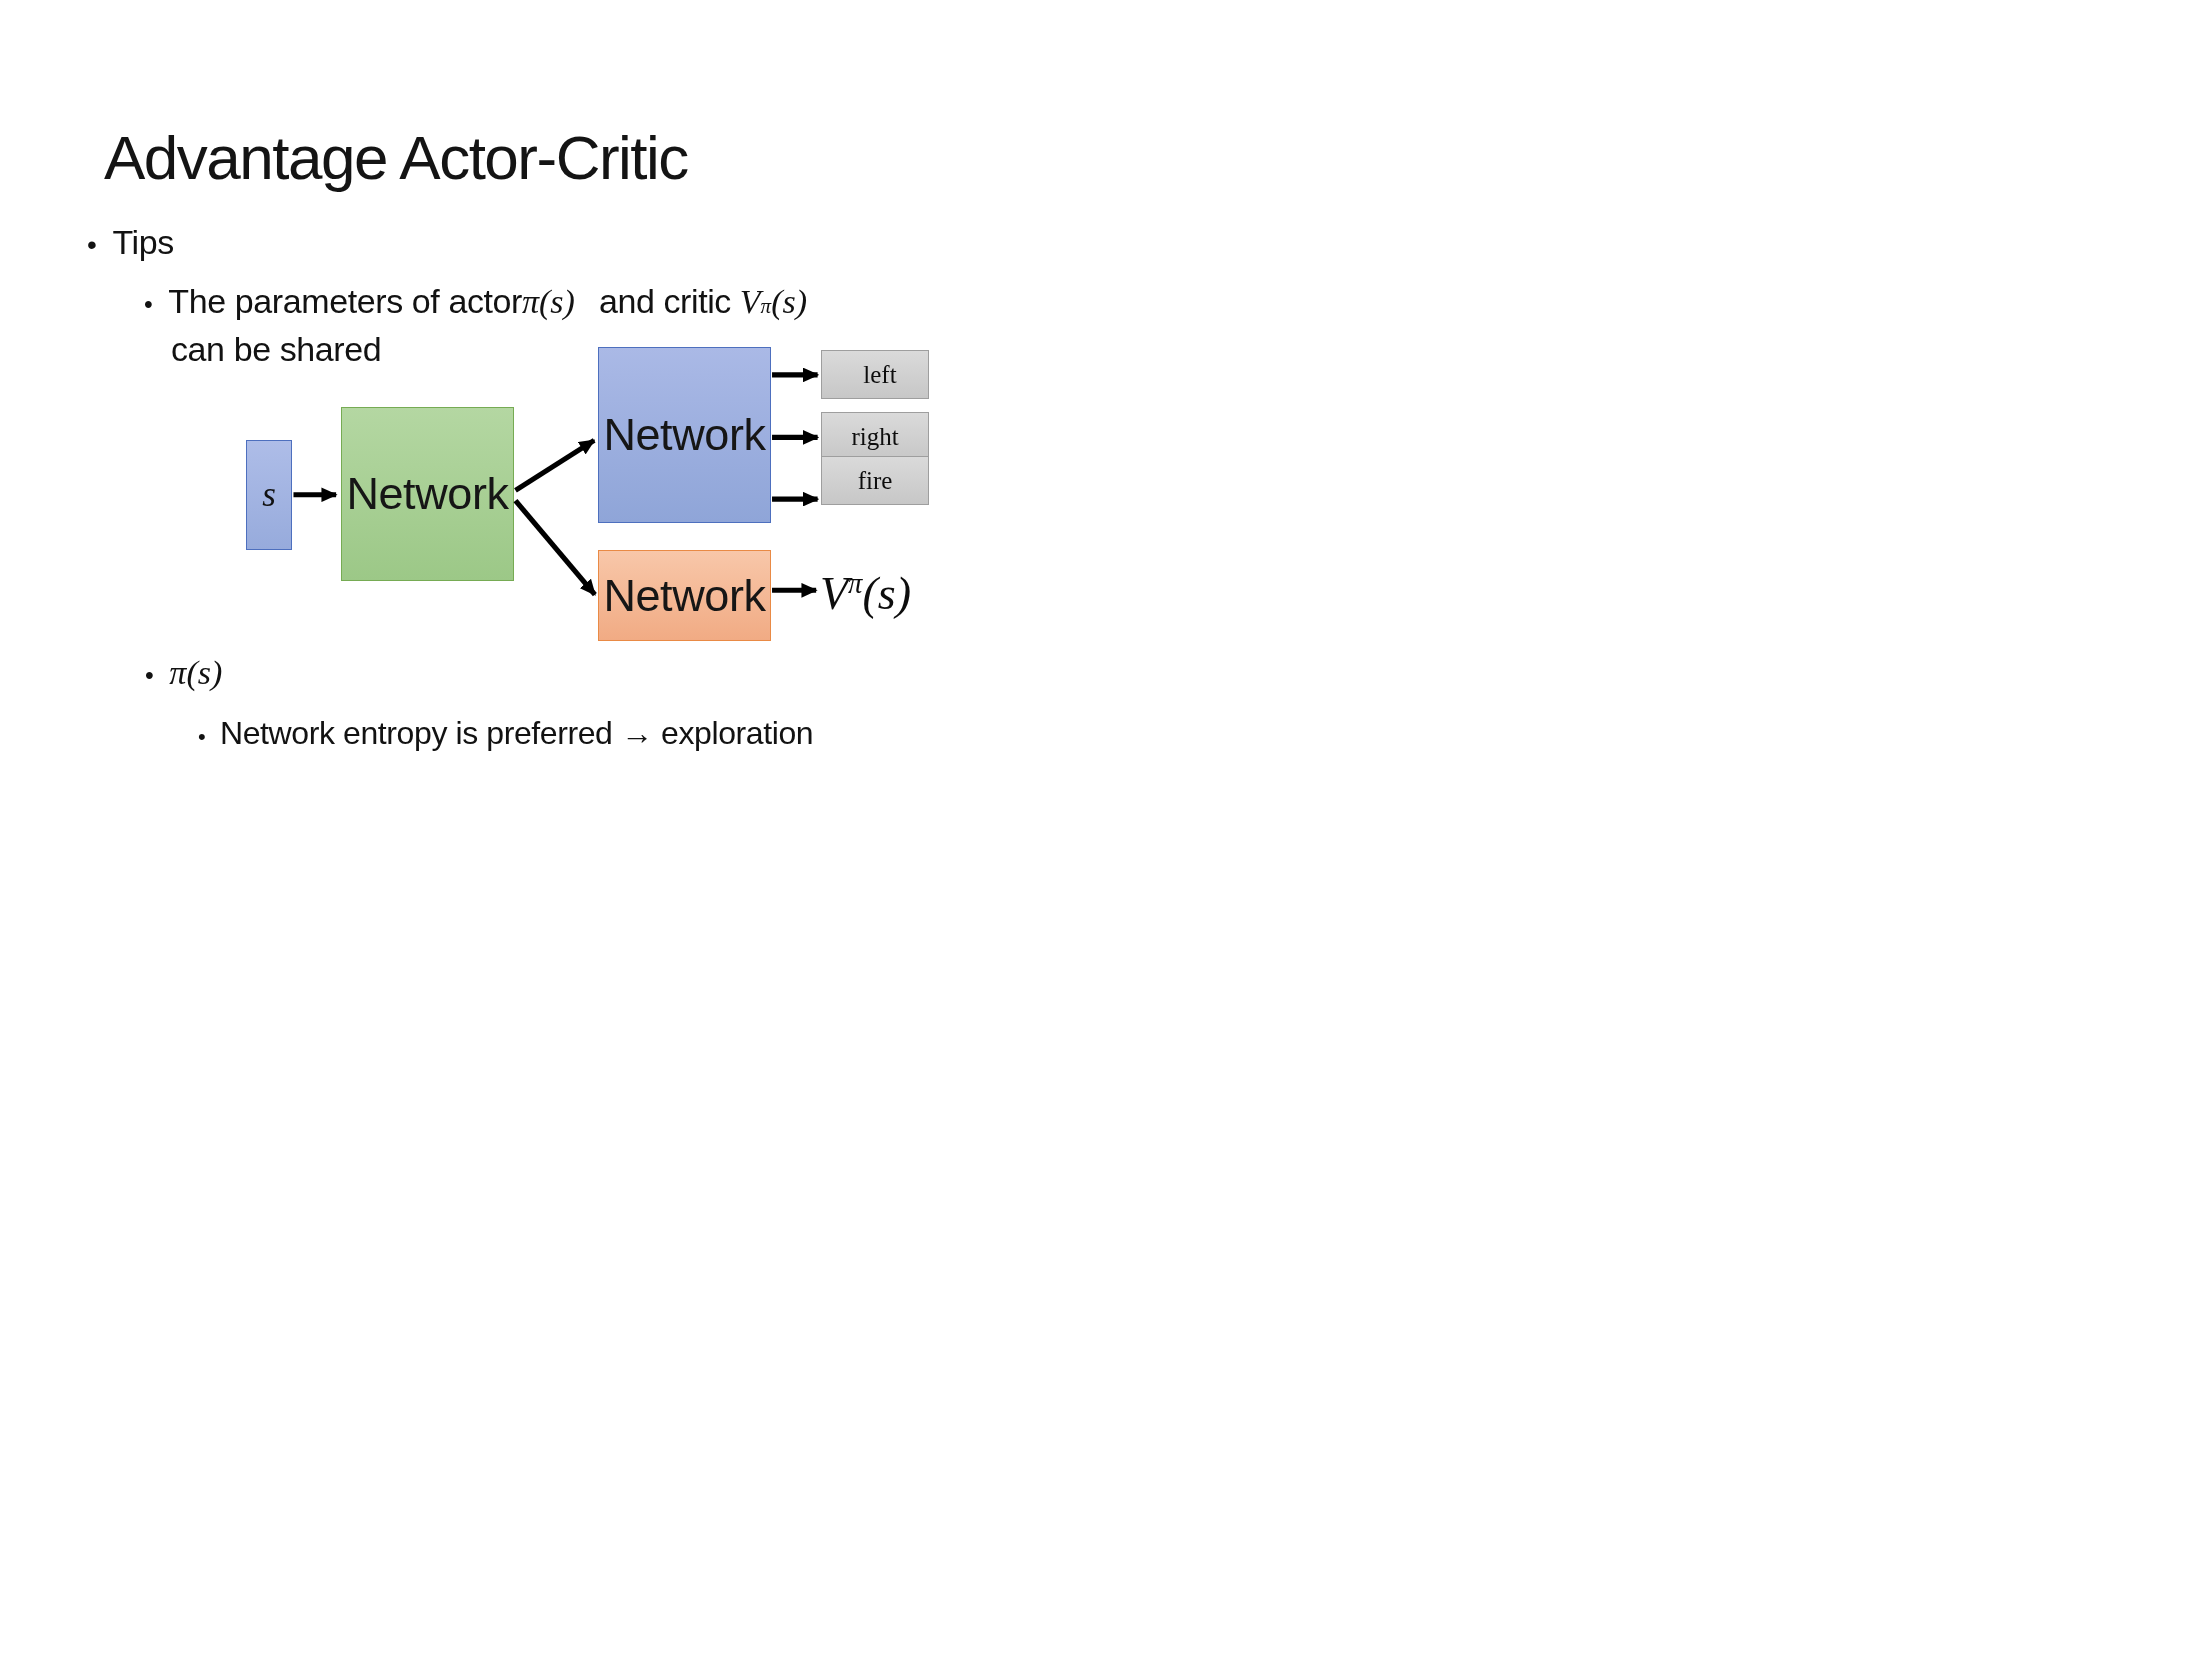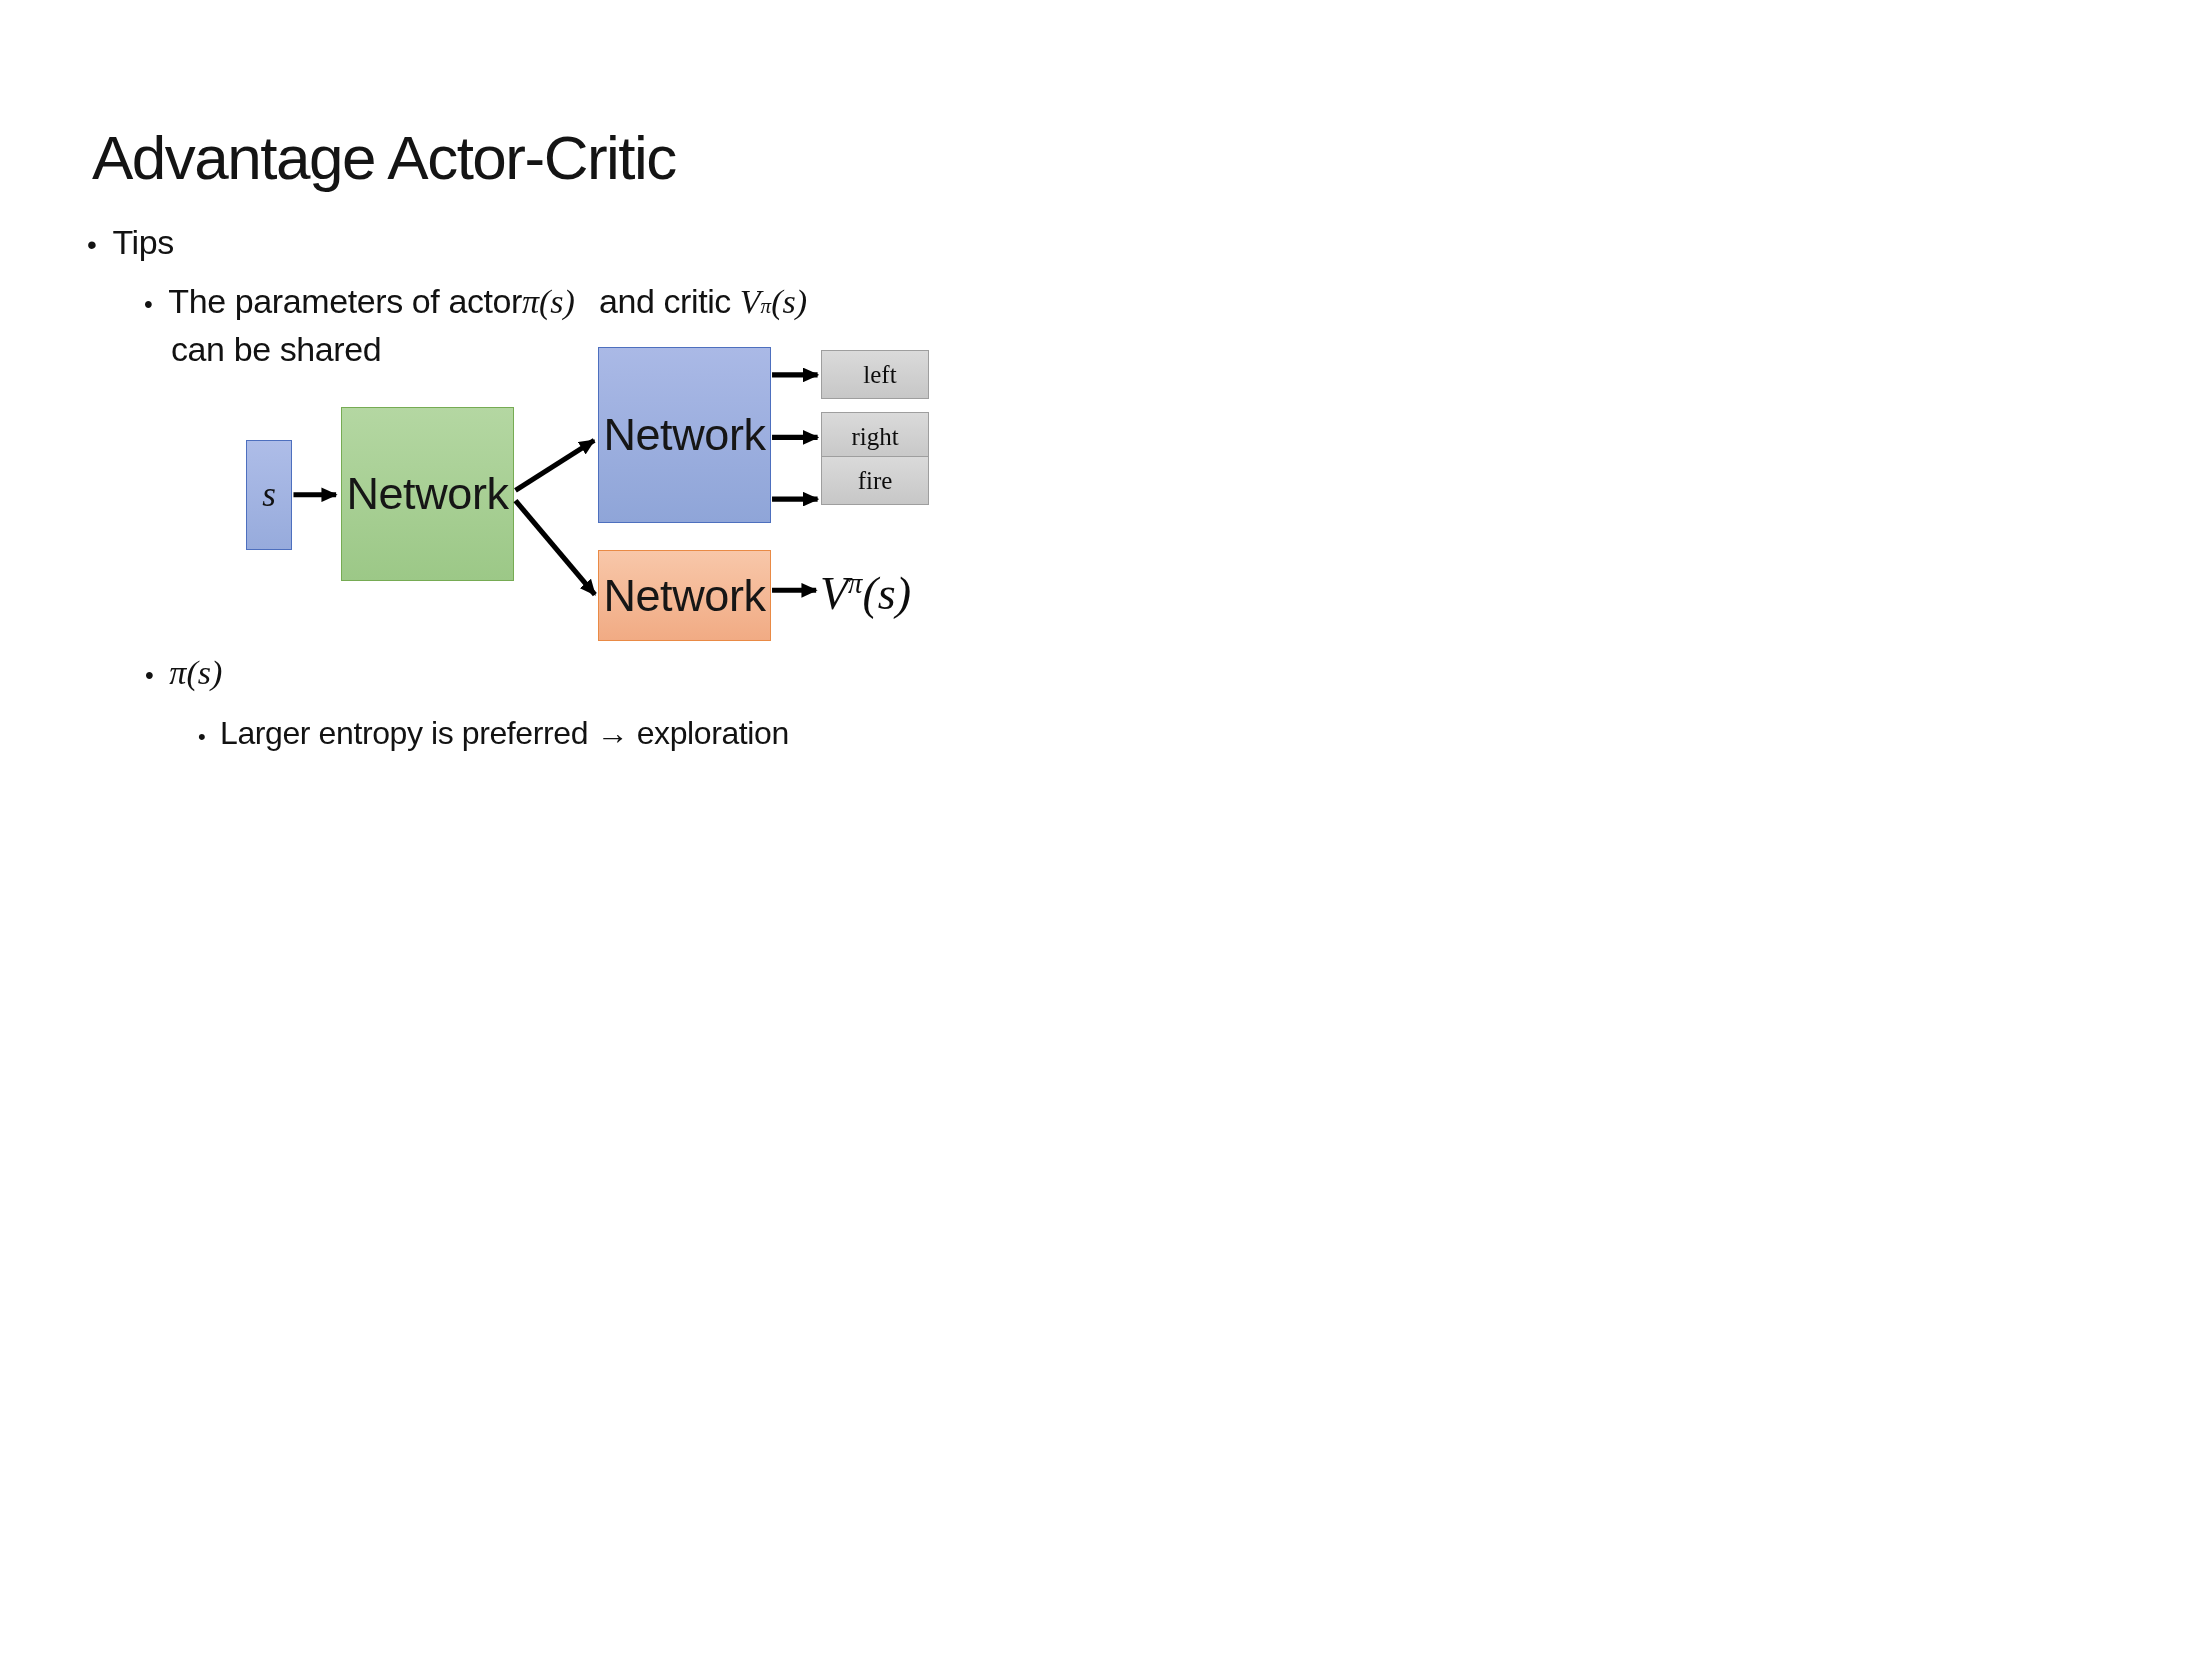--- a/index.html
+++ b/index.html
@@ -13,21 +13,21 @@
     height: 827px;
     background: #ffffff;
     overflow: hidden;
     font-family: "Liberation Sans", sans-serif;
     color: #121212;
   }
 
   
   #title {
     position: absolute;
-    left: 92px;
+    left: 104px;
     top: 82px;
     font-size: 62px;
     font-weight: 400;
     letter-spacing: -1.5px;
     line-height: 1.1;
     color: #141414;
     white-space: nowrap;
   }
   .bullet-line {
     position: absolute;
@@ -172,21 +172,21 @@
     <span>can be shared</span>
   </div>
 
   <div id="line-b2" class="bullet-line">
     <span class="dot">•</span>
     <span class="math">π(s)</span>
   </div>
 
   <div id="line-b3" class="bullet-line">
     <span class="dot">•</span>
-    <span>Larger entropy is preferred → exploration</span>
+    <span>Network entropy is preferred → exploration</span>
   </div>
 
   <div id="state-box" class="dbox">
     <span class="slabel">s</span>
   </div>
 
   <div id="shared-box" class="dbox">
     <span class="nlabel">Network</span>
   </div>
 

